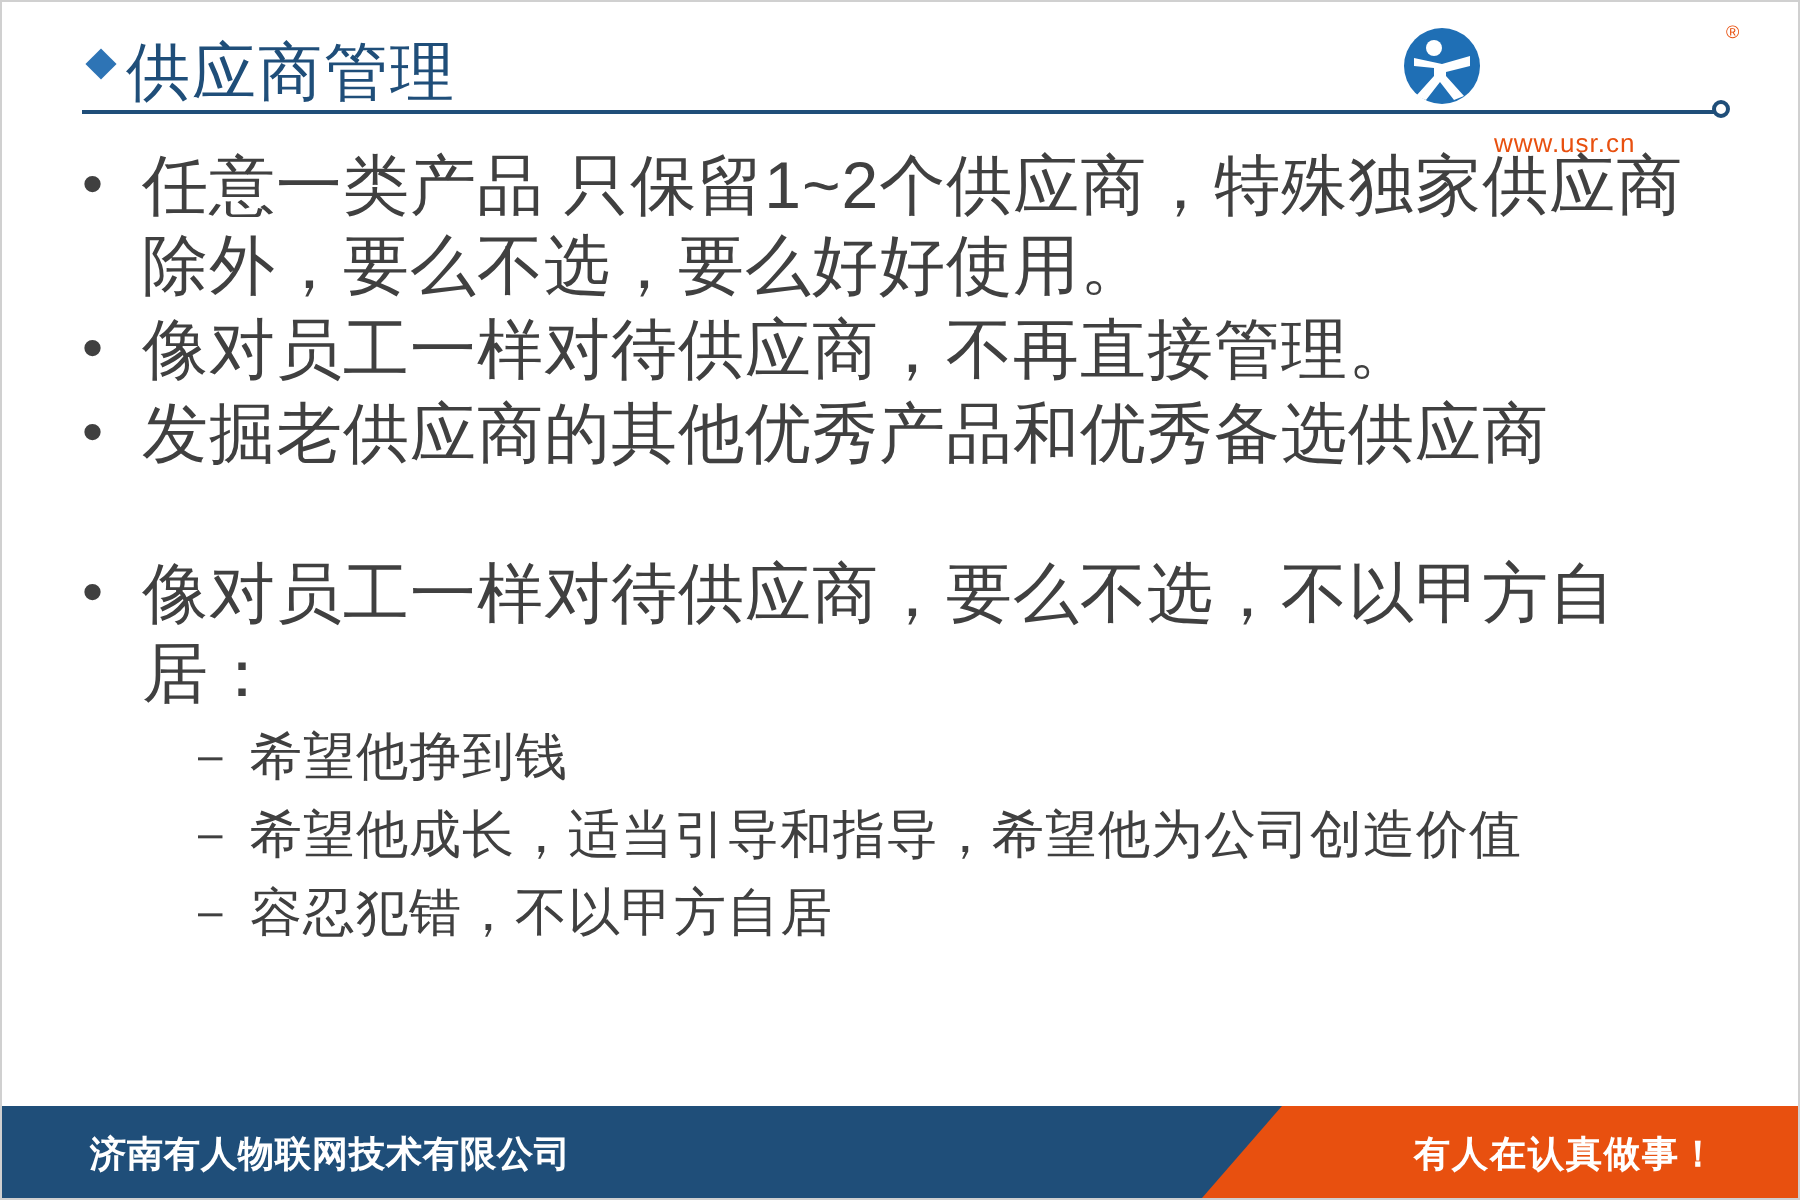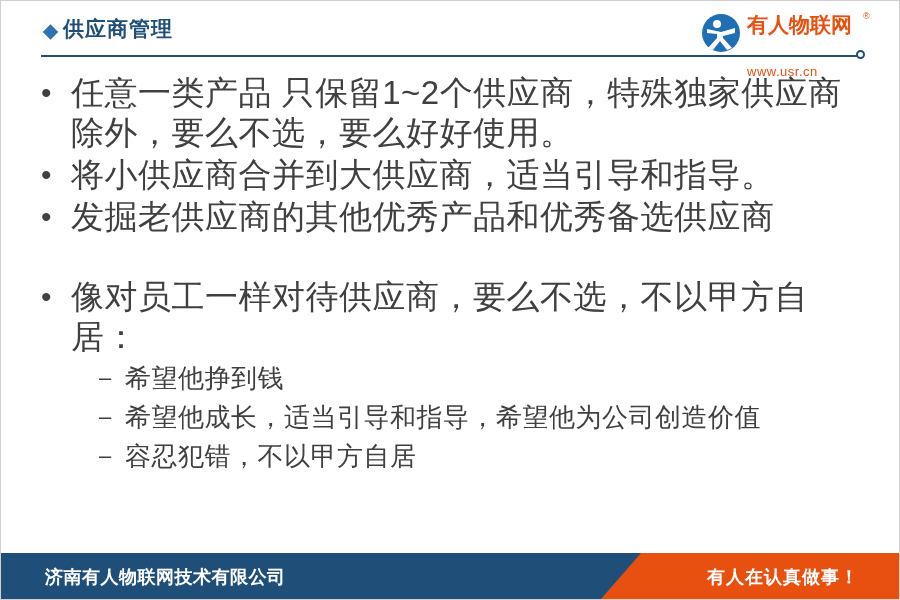--- a/index.html
+++ b/index.html
@@ -34,23 +34,23 @@
     top: 31px;
     width: 11px;
     height: 11px;
     background: #2e74b5;
     transform: translateY(-50%) rotate(45deg);
   }
   .slide-title {
     position: absolute;
     left: 62px;
     top: 14px;
-    font-size: 21px;
+    font-size: 32px;
     color: #1f4e79;
-    font-weight: bold;
+    font-weight: normal;
     letter-spacing: 1px;
     white-space: nowrap;
   }
   .header-rule {
     position: absolute;
     left: 40px;
     top: 54px;
     width: 818px;
     height: 0;
     border-top: 2px solid #1f4e79;
@@ -225,35 +225,34 @@
   </div>
 
   <div class="logo">
     <div class="logo-mark">
       <svg width="40" height="40" viewBox="0 0 40 40" xmlns="http://www.w3.org/2000/svg">
         <circle cx="20" cy="20" r="19" fill="#1f6fb5"></circle>
         <circle cx="16" cy="11" r="4" fill="#ffffff"></circle>
         <path d="M6 16 L20 19 L34 15 L34 20 L22 23 L22 25 L31 35 L26 37 L19 28 L12 37 L7 35 L16 25 L16 21 L6 20 Z" fill="#ffffff"></path>
       </svg>
     </div>
-    <div class="logo-text">有人物联网</div>
     <div class="logo-reg">®</div>
     <div class="logo-url">www.usr.cn</div>
   </div>
 
   <div class="content">
 
     <div class="bullet-row">
       <div class="bullet-dot">•</div>
       <div class="bullet-text">任意一类产品 只保留1~2个供应商，特殊独家供应商除外，要么不选，要么好好使用。</div>
     </div>
 
     <div class="bullet-row">
       <div class="bullet-dot">•</div>
-      <div class="bullet-text">将小供应商合并到大供应商，适当引导和指导。</div>
+      <div class="bullet-text">像对员工一样对待供应商，不再直接管理。</div>
     </div>
 
     <div class="bullet-row">
       <div class="bullet-dot">•</div>
       <div class="bullet-text">发掘老供应商的其他优秀产品和优秀备选供应商</div>
     </div>
 
     <div class="spacer-block"></div>
 
     <div class="bullet-row">

